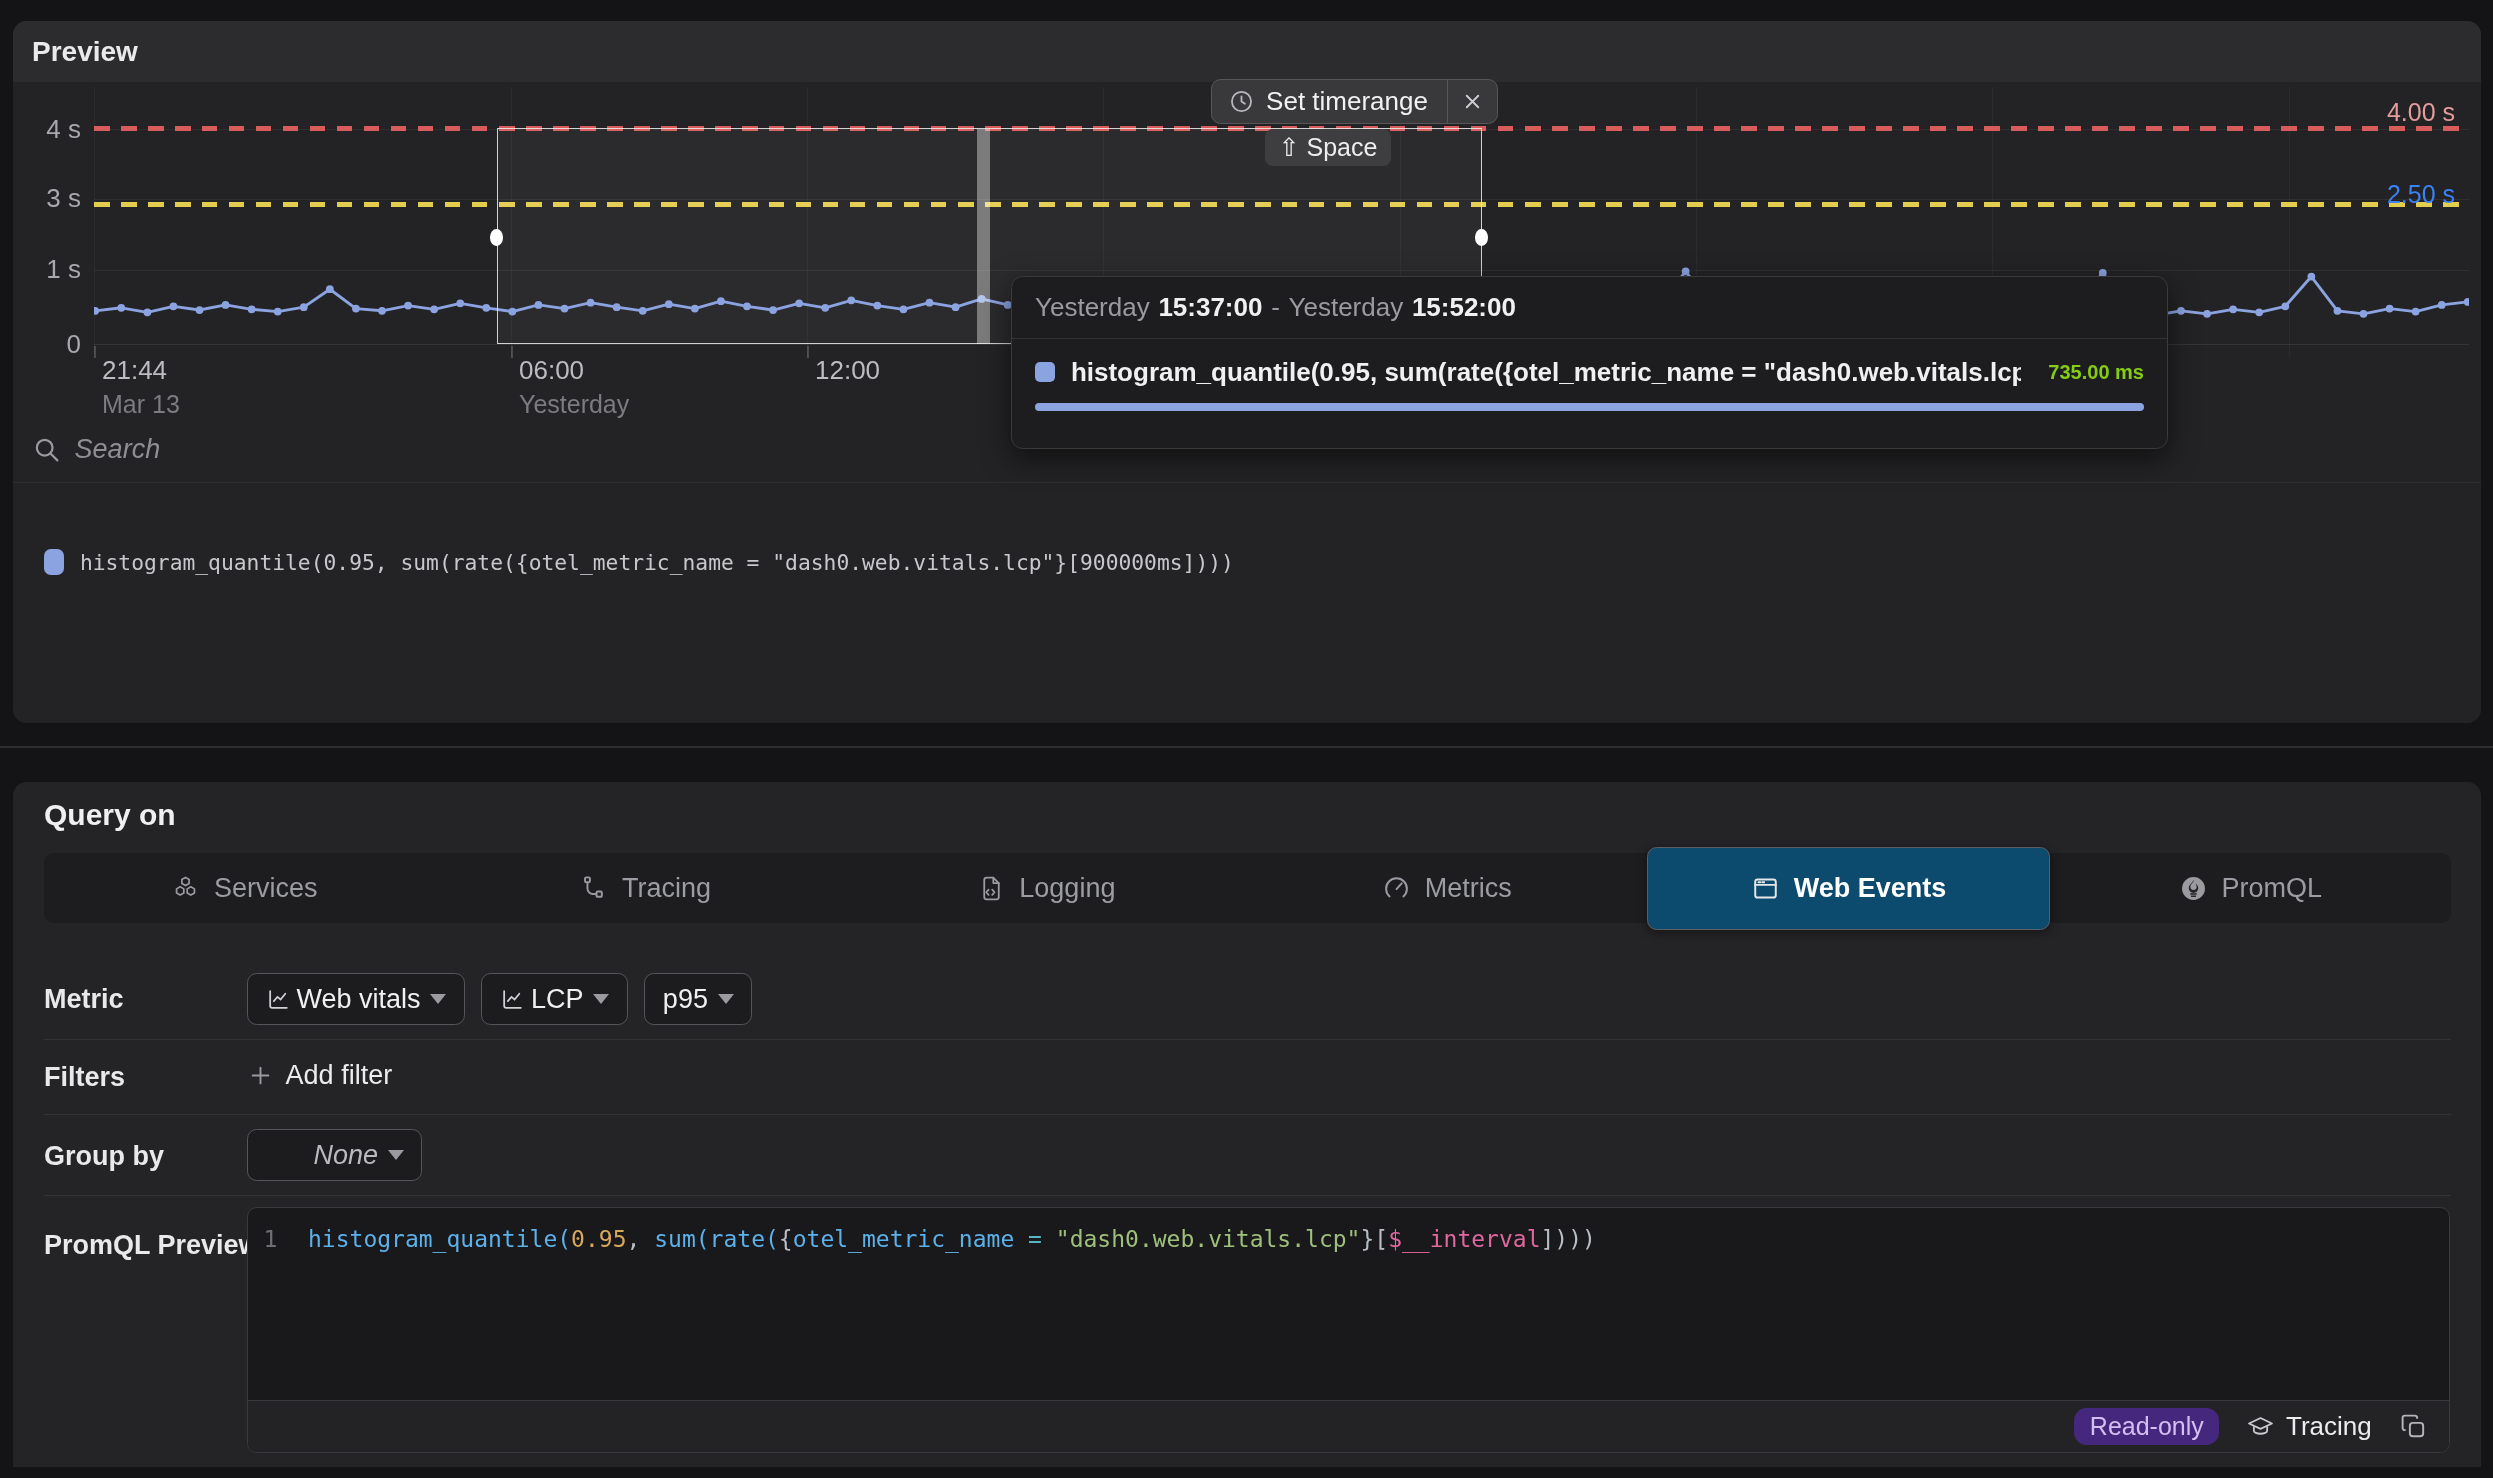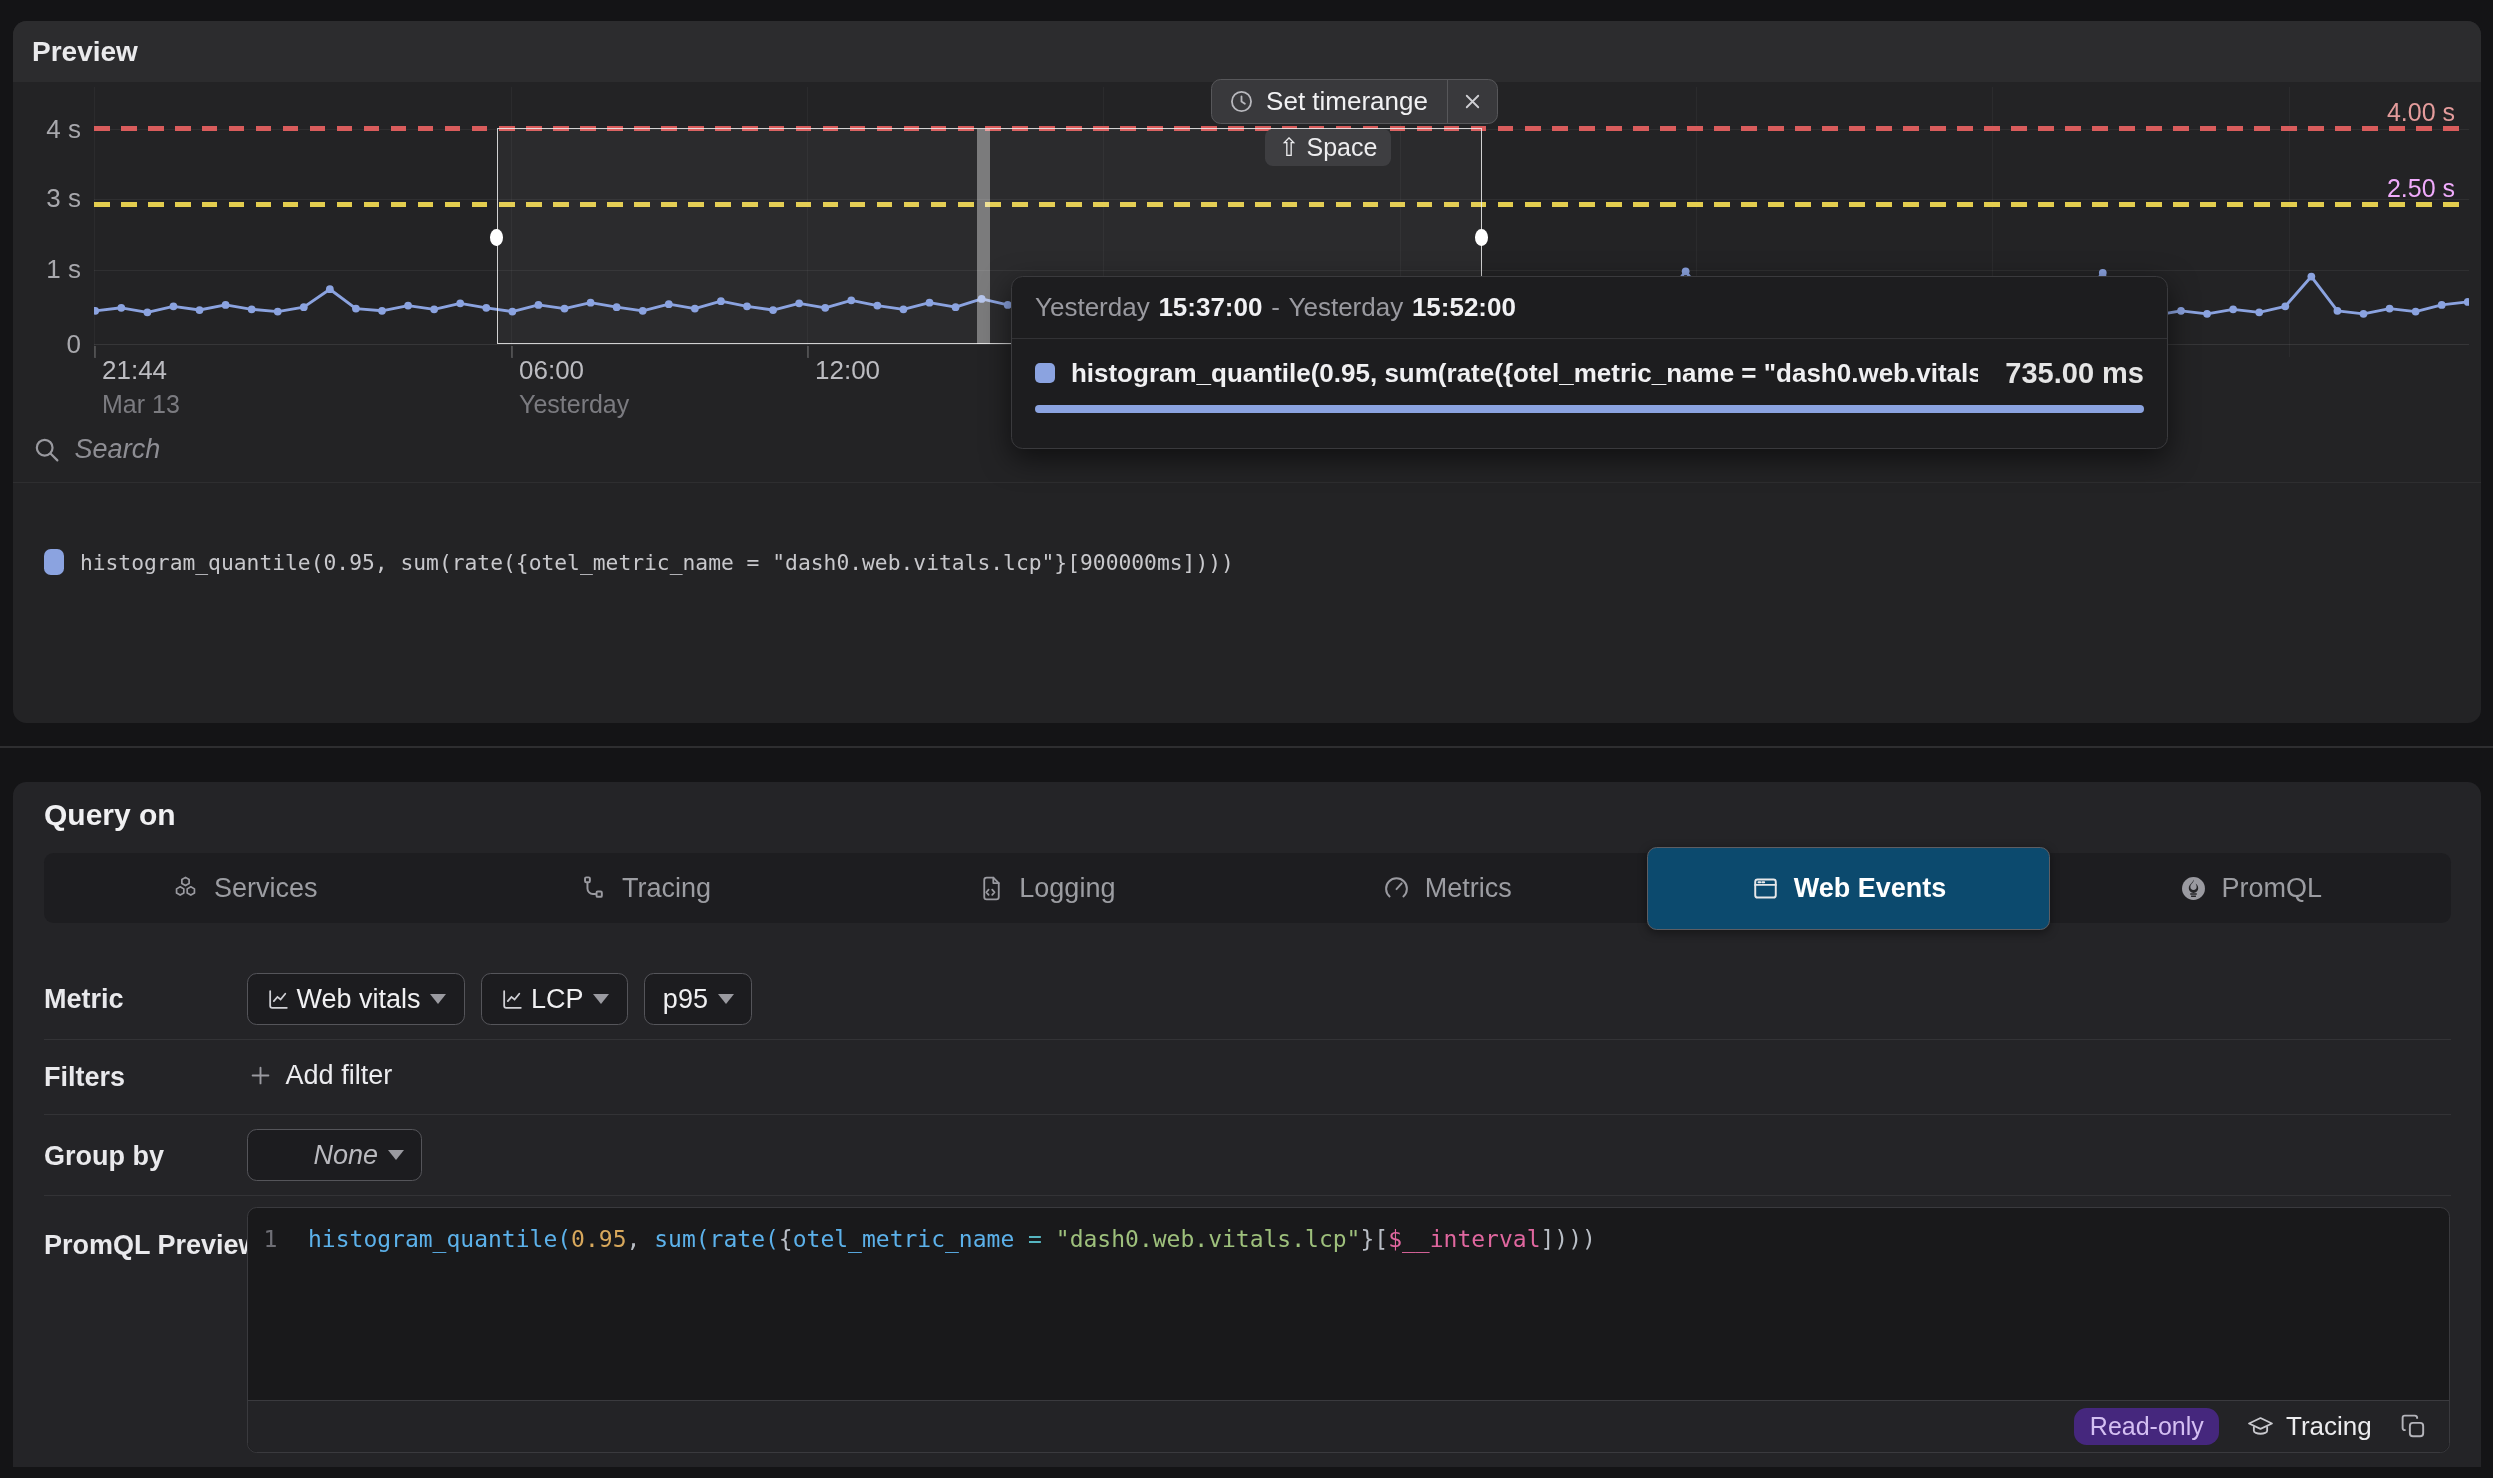--- a/index.html
+++ b/index.html
@@ -19,21 +19,21 @@
   
   .hgrid { height:1px; background:rgba(255,255,255,0.06); left:94px; width:2375px; }
   .vgrid { width:1px; background:rgba(255,255,255,0.04); top:87px; height:270px; }
   .ytick { width:54px; text-align:right; font-size:26px; color:#a8a8ad; }
   .dash-red { left:94px; top:126px; width:2375px; height:4.9px;
     background:repeating-linear-gradient(90deg,#d95c5c 0 15.5px,transparent 15.5px 27px); }
   .dash-yellow { left:94px; top:202px; width:2375px; height:4.9px;
     background:repeating-linear-gradient(90deg,#e3cd4f 0 15.5px,transparent 15.5px 27px); }
   .thr-label { width:233px; text-align:right; font-size:25px; }
   #thr-red { left:2222px; top:98px; color:#e49c9c; }
-  #thr-yellow { left:2222px; top:174px; color:#f0abfc; }
+  #thr-yellow { left:2222px; top:180px; color:#3b82f6; }
 
   #series-svg { left:94px; top:82px; }
 
   .sel-fill { left:497px; top:128px; width:985px; height:216px; background:rgba(255,255,255,0.04); }
   .sel-outline { left:497px; top:128px; width:985px; height:216px; border:1.5px solid rgba(238,238,240,0.85); z-index:6; }
   .crosshair { left:977px; top:129px; width:12.6px; height:215px; background:rgba(255,255,255,0.38); z-index:7; }
   .sel-handle { width:12.6px; height:16.5px; background:#ffffff; border-radius:50%; z-index:8; }
 
   
   #tr-pill { left:1211px; top:79px; height:45px; background:#39393c; border:1px solid #57575a; border-radius:9.7px;
@@ -49,21 +49,21 @@
   .tickmark { width:1.9px; height:11.6px; top:346px; background:rgba(255,255,255,0.18); }
 
   
   #tooltip { left:1011px; top:276px; width:1157px; height:173px; background:#1d1d1f; border:1px solid #3a3a3d;
     border-radius:11.6px; box-shadow:0 9.7px 29px rgba(0,0,0,0.55); z-index:30; }
   #tooltip .tt-head { height:62px; display:flex; align-items:center; gap:8.7px; padding:0 23px;
     border-bottom:1px solid #323235; font-size:26px; color:#9a9aa0; }
   #tooltip .tt-head b { color:#f0f0f3; font-weight:600; }
   #tooltip .tt-row { display:flex; align-items:center; gap:15.5px; padding:17.5px 23px 0; }
   #tooltip .tt-text { flex:1; font-size:26px; font-weight:600; color:#f0f0f2; white-space:nowrap; overflow:hidden; }
-  #tooltip .tt-val { font-size:29px; font-weight:700; color:#e5e5e5; margin-left:11.6px; }
+  #tooltip .tt-val { font-size:20px; font-weight:700; color:#84cc16; margin-left:11.6px; }
   #tooltip .tt-bar { margin:15.5px 23px 0; height:7.8px; border-radius:3.9px; background:#8ba3e0; }
   .series-swatch { width:20.4px; height:20.4px; border-radius:4.9px; background:#8ba3e0; flex:none; }
 
   
   #search-row { left:32px; top:429px; display:flex; align-items:center; gap:13.6px; height:41px; }
   #search-row .ph { font-size:27px; font-style:italic; color:#8e8e94; }
   #search-divider { left:12.6px; top:482px; width:2468px; height:1px; background:rgba(255,255,255,0.05); }
   #legend-row { left:44px; top:549px; display:flex; align-items:center; gap:15.5px; }
   #legend-row .lg-swatch { width:20.4px; height:26px; border-radius:6.8px; background:#8ba3e0; }
   #legend-row .lg-text { font-family:"DejaVu Sans Mono",monospace; font-size:21.3px; color:#c8c8cc; }

